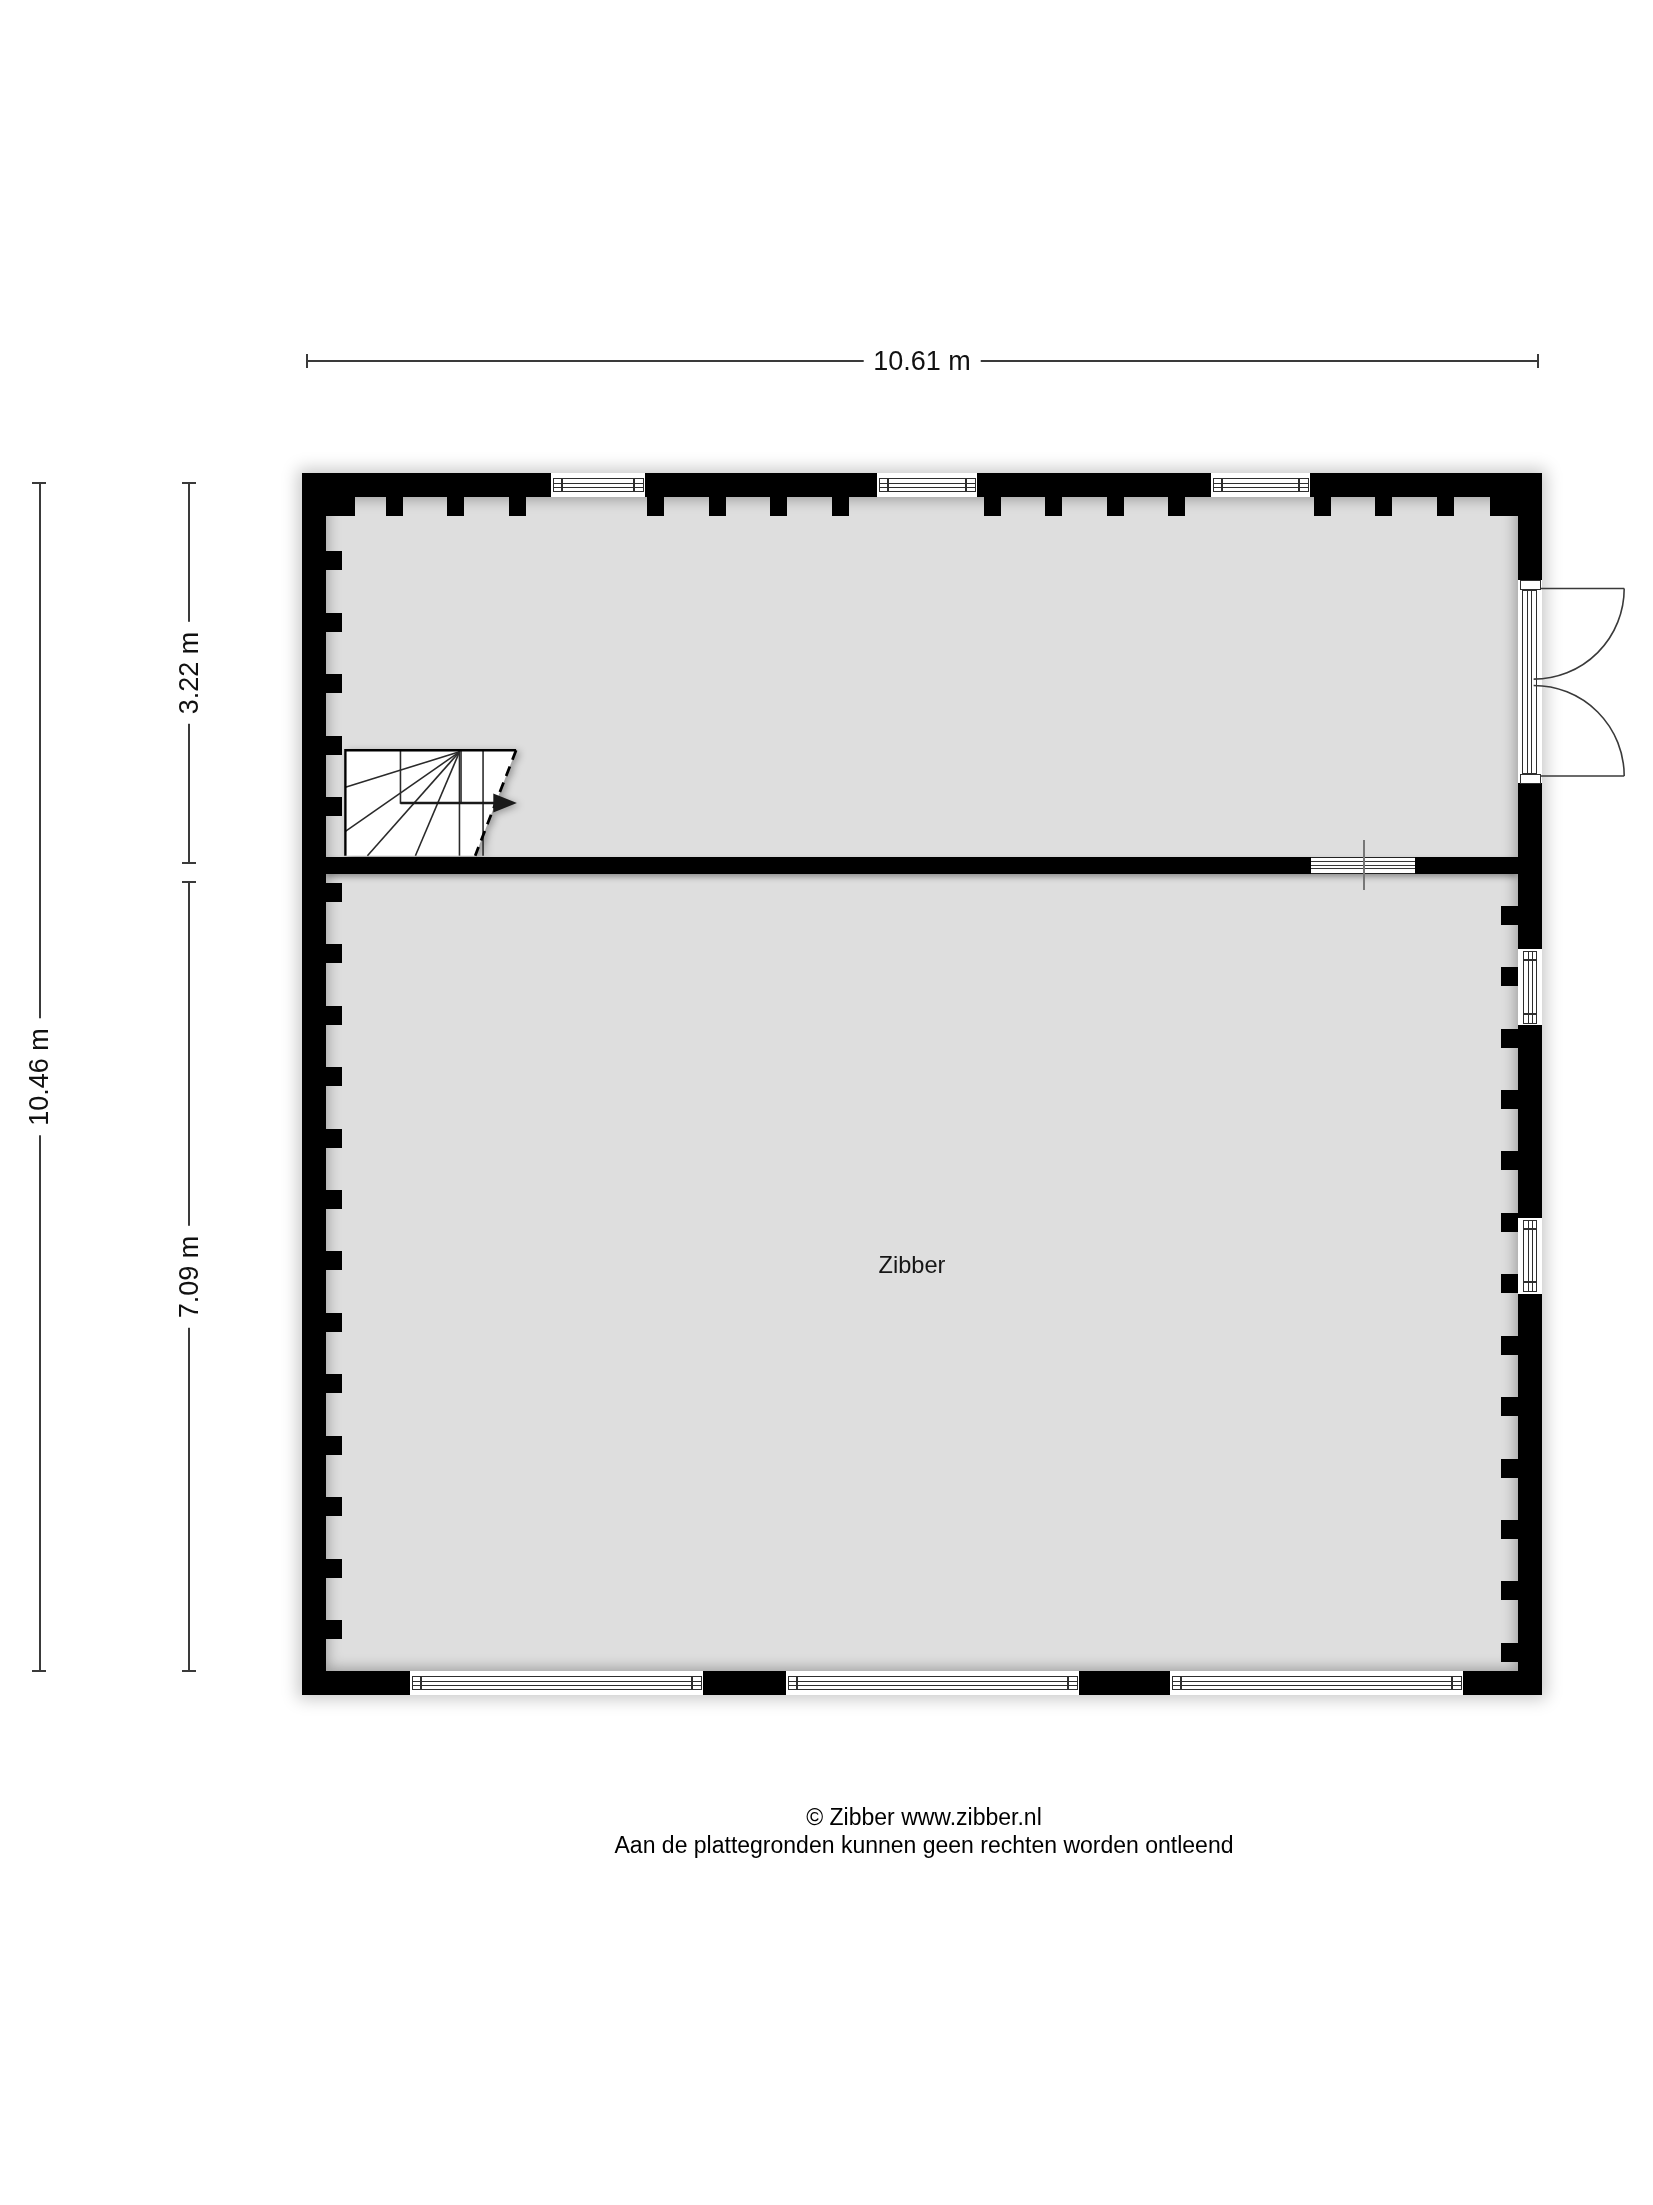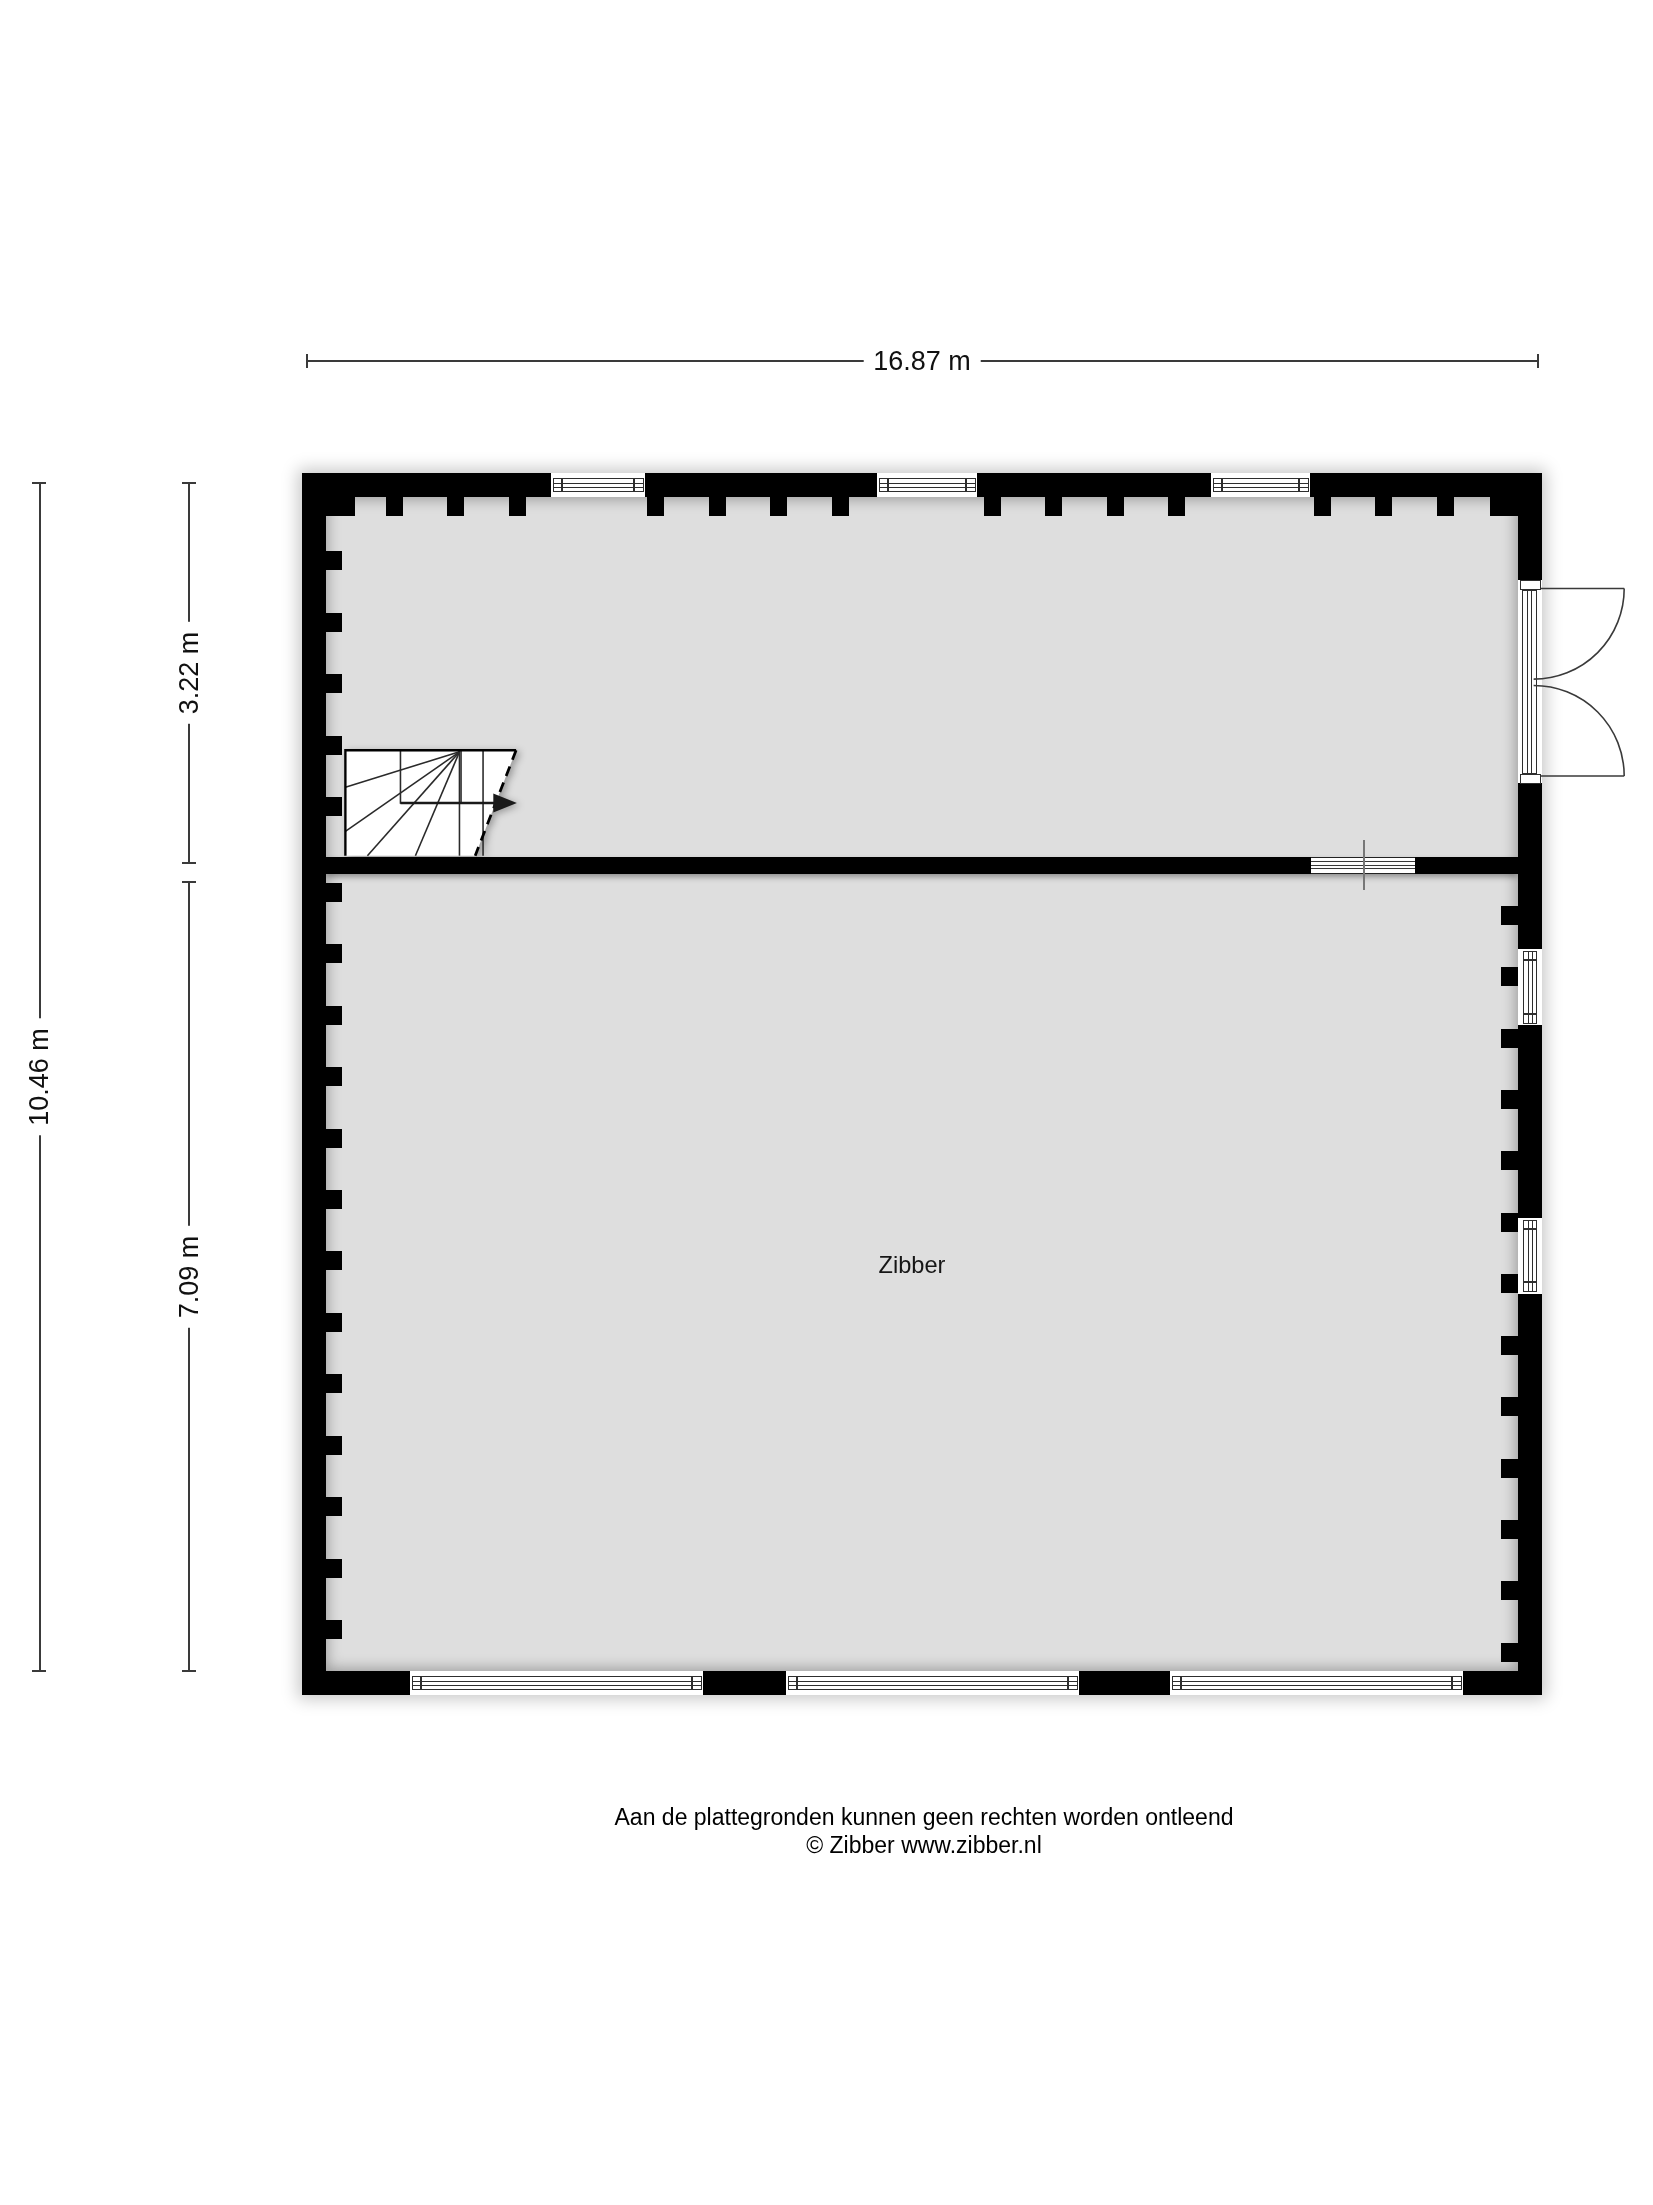--- a/index.html
+++ b/index.html
@@ -55,21 +55,21 @@
           text-align:center;font-size:23px;line-height:27.6px;color:#000;white-space:nowrap;}
 </style>
 </head>
 <body>
 
 <div class="canvas">
 
   <div class="dim-line-h" style="left:307px;top:360px;width:1230px;"></div>
   <div class="tick-v" style="left:306px;top:354px;"></div>
   <div class="tick-v" style="left:1537px;top:354px;"></div>
-  <div class="dim-label" style="left:922px;top:361px;">16.87 m</div>
+  <div class="dim-label" style="left:922px;top:361px;">10.61 m</div>
 
   <div class="dim-line-v" style="left:39px;top:483px;height:1188px;"></div>
   <div class="tick-h" style="left:32px;top:482px;"></div>
   <div class="tick-h" style="left:32px;top:1670px;"></div>
   <div class="dim-label rot" style="left:39px;top:1077px;">10.46 m</div>
 
   <div class="dim-line-v" style="left:188px;top:483px;height:381px;"></div>
   <div class="tick-h" style="left:182px;top:482px;"></div>
   <div class="tick-h" style="left:182px;top:862px;"></div>
   <div class="dim-label rot" style="left:189px;top:673px;">3.22 m</div>
@@ -240,18 +240,18 @@
     </g>
     <path d="M438,1087 V953 H655" fill="none" stroke="#000" stroke-width="3"></path>
     <path d="M655,953 L603,1087" fill="none" stroke="#000" stroke-width="3.5" stroke-dasharray="13 9"></path>
     <line x1="508" y1="1020" x2="628" y2="1020" stroke="#1a1a1a" stroke-width="3"></line>
     <polygon points="626,1008 656,1020 626,1032" fill="#1a1a1a"></polygon>
   </svg>
 
   <div class="room-label" style="left:912px;top:1265px;">Zibber</div>
 
   <div class="footer">
+    <div>© Zibber www.zibber.nl</div>
     <div>Aan de plattegronden kunnen geen rechten worden ontleend</div>
-    <div>© Zibber www.zibber.nl</div>
   </div>
 
 </div>
 
 
 </body></html>

